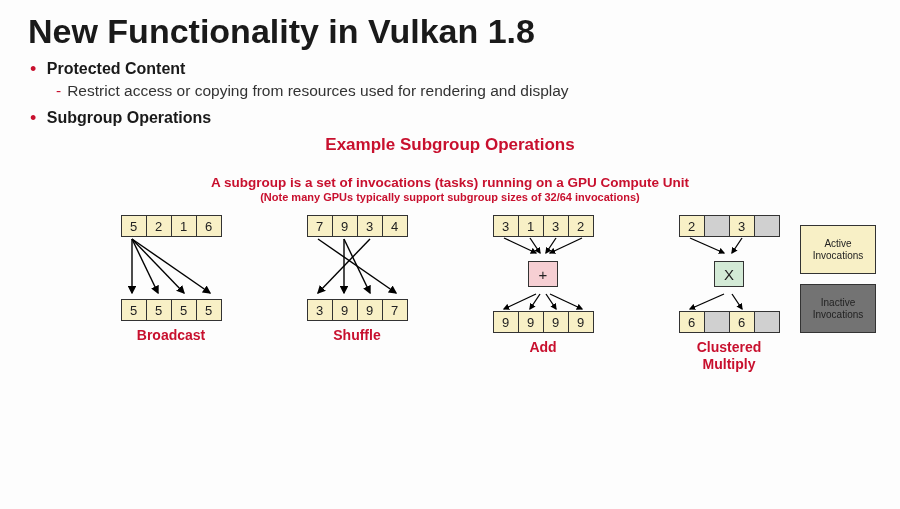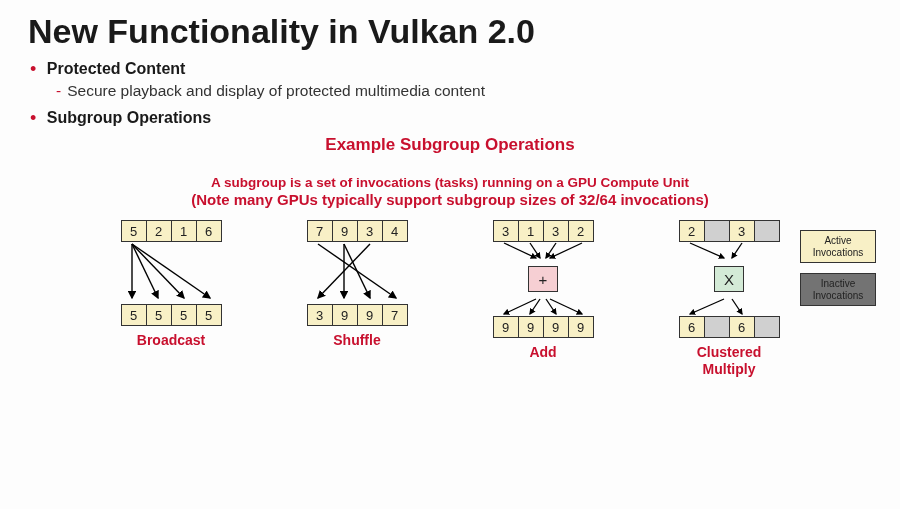--- a/index.html
+++ b/index.html
@@ -27,21 +27,21 @@
     color: #1a1a1a;
     text-align: right;
   }
   .dot { color: #c8102e; font-size: 18px; line-height: 1; margin-right: 6px; position: relative; top: 1px; }
   .sub-list { margin: 2px 0 6px 26px; }
   .sub-item { font-size: 15.5px; color: #333; line-height: 1.45; }
   .dash { color: #c8102e; margin-right: 6px; }
   .diagram-header { text-align: center; margin-top: 8px; }
   .dh-title { color: #c8102e; font-weight: 700; font-size: 17px; margin-top: 8px; }
   .dh-sub { color: #c8102e; font-weight: 700; font-size: 13.5px; margin-top: 20px; }
-  .dh-note { color: #c8102e; font-weight: 700; font-size: 15px; margin-top: 1px; }
+  .dh-note { color: #c8102e; font-weight: 700; font-size: 11px; margin-top: 1px; }
   .diagrams {
     display: flex;
     justify-content: center;
     gap: 36px;
     margin-top: 12px;
     align-items: flex-start;
     position: relative;
   }
   .diag { display: flex; flex-direction: column; align-items: center; width: 150px; position: relative; }
   .row { display: flex; }
@@ -68,39 +68,39 @@
   svg.arrows { display: block; }
   .legend {
     position: absolute;
     right: -4px;
     top: 10px;
     display: flex; flex-direction: column; gap: 10px;
   }
   .legend-box {
     border: 1px solid #333;
     width: 76px;
-    padding: 4px 2px;
+    padding: 12px 2px;
     font-size: 10px;
     text-align: center;
     line-height: 1.15;
   }
   .legend-box.active { background: #f8f0c6; }
   .legend-box.inactive { background: #737373; }
 </style>
 </head>
 <body>
 
-<h1>New Functionality in Vulkan 2.0</h1>
+<h1>New Functionality in Vulkan 1.8</h1>
 
 <div class="bullets">
   <div class="top-item">
     <span class="dot">•</span>
     <span class="top-label">Protected Content</span>
     <div class="sub-list">
-      <div class="sub-item"><span class="dash">-</span><span>Secure playback and display of protected multimedia content</span></div>
+      <div class="sub-item"><span class="dash">-</span><span>Restrict access or copying from resources used for rendering and display</span></div>
     </div>
   </div>
   <div class="top-item">
     <span class="dot">•</span>
     <span class="top-label">Subgroup Operations</span>
     <div class="sub-list">
     </div>
   </div>
 </div>
 

